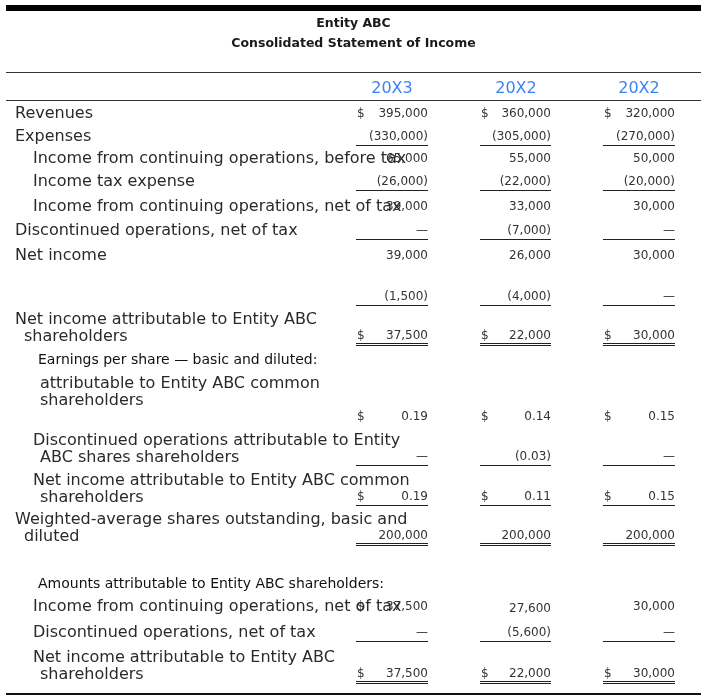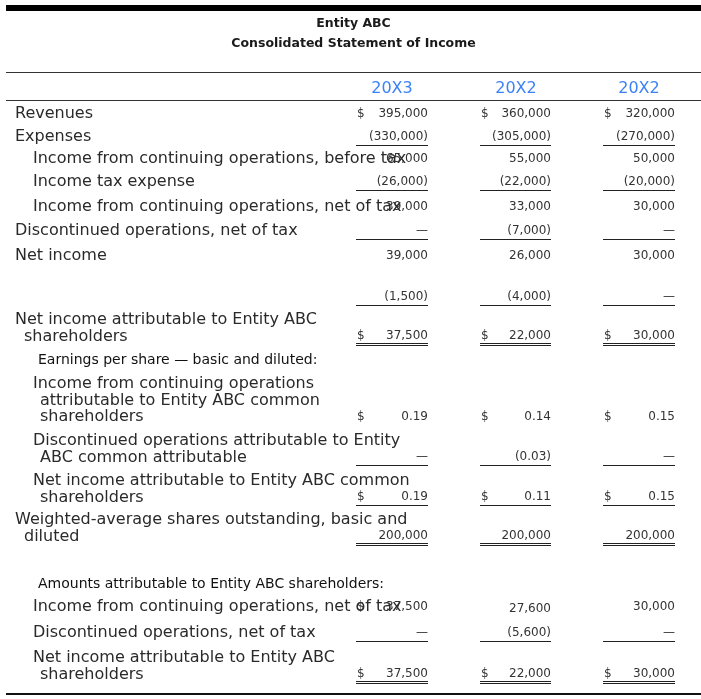--- a/index.html
+++ b/index.html
@@ -138,34 +138,34 @@
     </div>
     <div class="cell c2 dbl" style="top: 327px;">
       <span class="dollar">$</span>
       <span class="num">22,000</span>
     </div>
     <div class="cell c3 dbl" style="top: 327px;">
       <span class="dollar">$</span>
       <span class="num">30,000</span>
     </div>
     <div class="label bold" style="top: 351px;"><span>Earnings per share — basic and diluted:</span></div>
-    <div class="label ind1" style="top: 375px;"><span>Income from continuing operations</span><span class="cont">attributable to Entity ABC common</span><span class="cont">shareholders</span></div>
+    <div class="label ind1" style="top: 375px;"><span class="cont">attributable to Entity ABC common</span><span class="cont">shareholders</span></div>
     <div class="cell c1" style="top: 408px;">
       <span class="dollar">$</span>
       <span class="num">0.19</span>
     </div>
     <div class="cell c2" style="top: 408px;">
       <span class="dollar">$</span>
       <span class="num">0.14</span>
     </div>
     <div class="cell c3" style="top: 408px;">
       <span class="dollar">$</span>
       <span class="num">0.15</span>
     </div>
-    <div class="label ind1" style="top: 432px;"><span>Discontinued operations attributable to Entity</span><span class="cont">ABC common attributable</span></div>
+    <div class="label ind1" style="top: 432px;"><span>Discontinued operations attributable to Entity</span><span class="cont">ABC shares shareholders</span></div>
     <div class="cell c1 u" style="top: 448px;">
       <span class="num">—</span>
     </div>
     <div class="cell c2 u" style="top: 448px;">
       <span class="num">(0.03)</span>
     </div>
     <div class="cell c3 u" style="top: 448px;">
       <span class="num">—</span>
     </div>
     <div class="label ind1" style="top: 472px;"><span>Net income attributable to Entity ABC common</span><span class="cont">shareholders</span></div>

